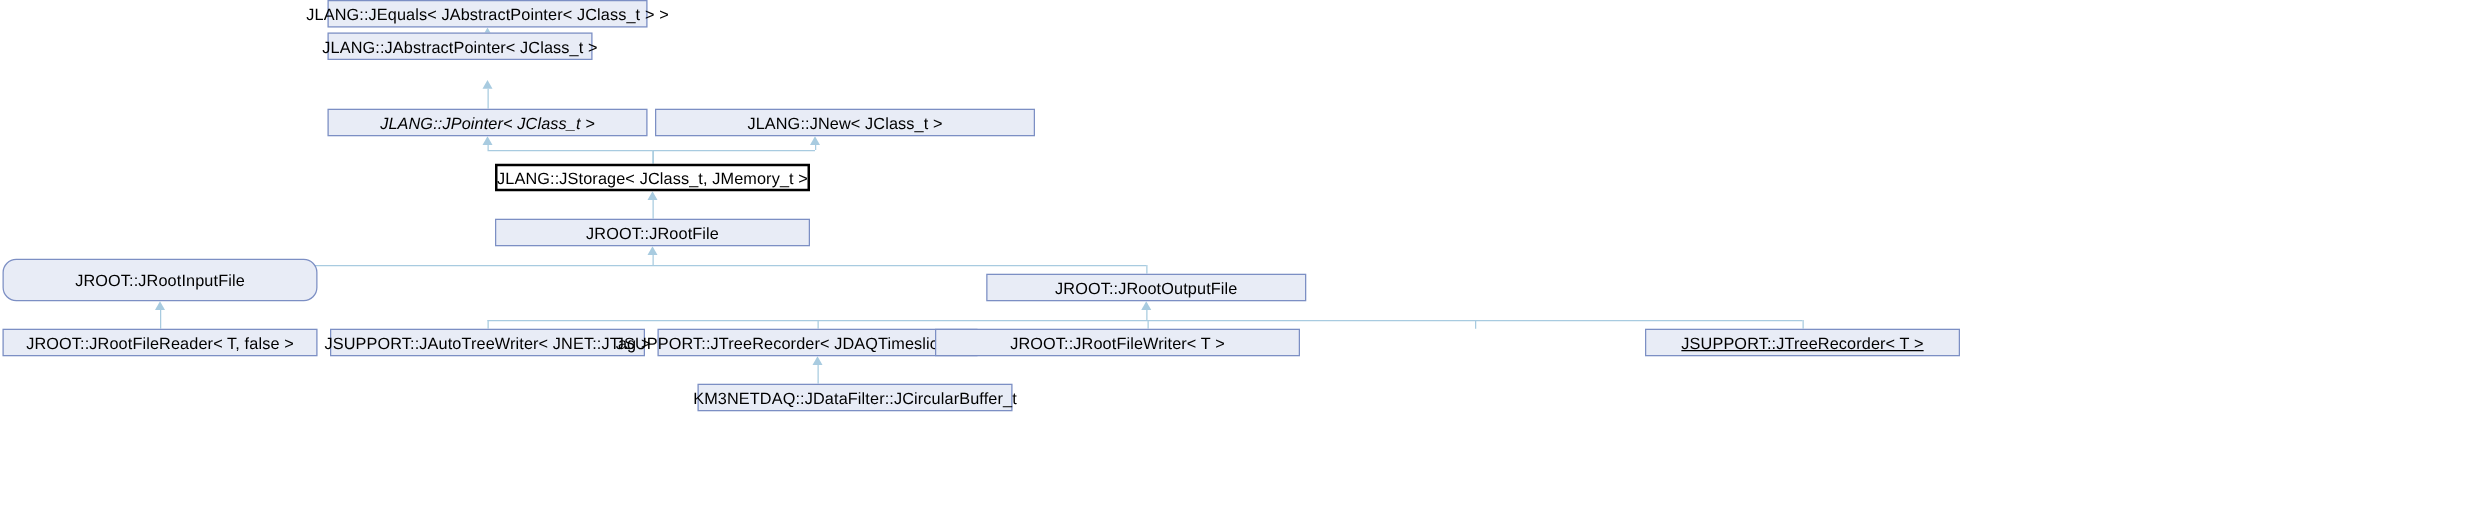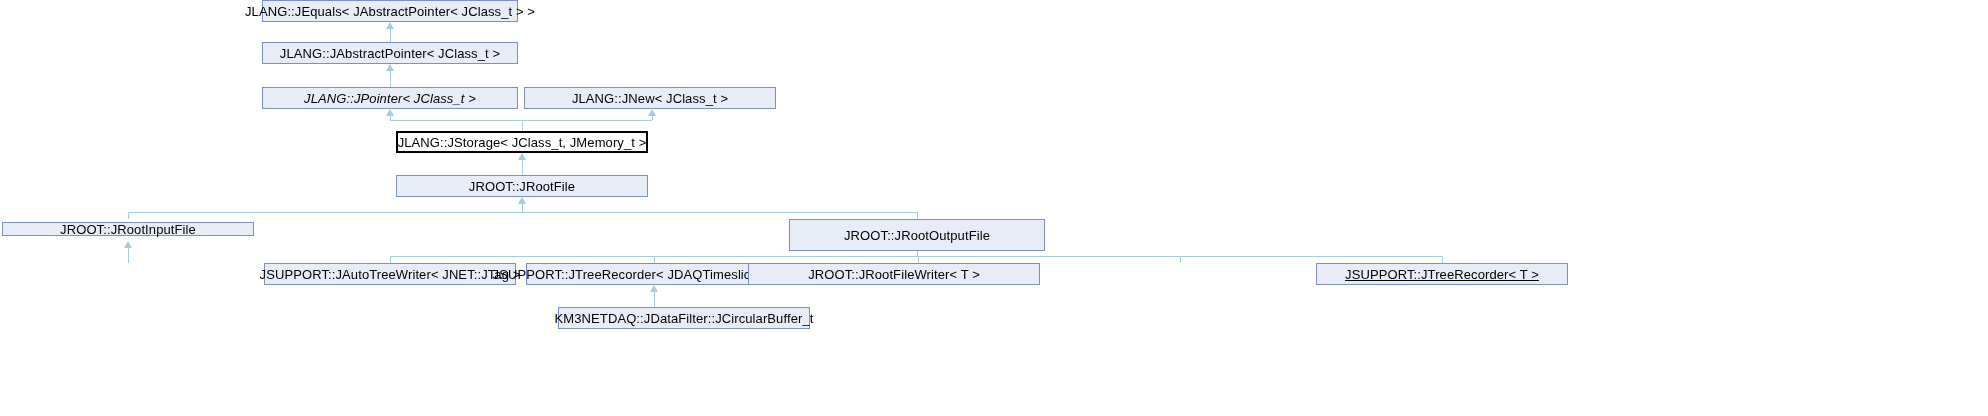--- a/index.html
+++ b/index.html
@@ -80,25 +80,26 @@
     <div class="arrow" style="left: 913px; top: 241px;"></div>
     <div class="edge h" style="top: 256px; left: 390px; width: 1052px;"></div>
     <div class="edge v" style="left: 390px; top: 256px; height: 7px;"></div>
     <div class="edge v" style="left: 654px; top: 256px; height: 7px;"></div>
     <div class="edge v" style="left: 918px; top: 256px; height: 7px;"></div>
     <div class="edge v" style="left: 1180px; top: 256px; height: 7px;"></div>
     <div class="edge v" style="left: 1442px; top: 256px; height: 7px;"></div>
     <div class="edge v" style="left: 654px; top: 292px; height: 15px;"></div>
     <div class="arrow" style="left: 650px; top: 285px;"></div>
     <div class="node" title="JLANG::JEquals&lt; JAbstractPointer&lt; JClass_t &gt; &gt;" style="left: 262px; top: 0px; width: 256px; height: 22px;">JLANG::JEquals&lt; JAbstractPointer&lt; JClass_t &gt; &gt;</div>
-    <div class="node" title="JLANG::JAbstractPointer&lt; JClass_t &gt;" style="left: 262px; top: 42px; width: 256px; height: 22px;">JLANG::JAbstractPointer&lt; JClass_t &gt;</div>
+    <div class="node" title="JLANG::JAbstractPointer&lt; JClass_t &gt;" style="left: 262px; top: 26px; width: 212px; height: 22px;">JLANG::JAbstractPointer&lt; JClass_t &gt;</div>
     <div class="node" title="JLANG::JPointer&lt; JClass_t &gt;" style="left: 262px; top: 87px; width: 256px; height: 22px; font-style: italic;">JLANG::JPointer&lt; JClass_t &gt;</div>
-    <div class="node" title="JLANG::JNew&lt; JClass_t &gt;" style="left: 524px; top: 87px; width: 252px; height: 22px;">JLANG::JNew&lt; JClass_t &gt;</div>
+    <div class="node" title="JLANG::JNew&lt; JClass_t &gt;" style="left: 524px; top: 87px; width: 304px; height: 22px;">JLANG::JNew&lt; JClass_t &gt;</div>
     <div class="node" title="JROOT::JRootFile" style="left: 396px; top: 175px; width: 252px; height: 22px;">JROOT::JRootFile</div>
     <div class="node current" title="JLANG::JStorage&lt; JClass_t, JMemory_t &gt;" style="left: 396px; top: 131px; width: 252px; height: 22px;">JLANG::JStorage&lt; JClass_t, JMemory_t &gt;</div>
-    <div class="node" title="JROOT::JRootInputFile" style="left: 2px; top: 222px; width: 252px; height: 14px;">JROOT::JRootInputFile</div>
-    <div class="node" title="JROOT::JRootOutputFile" style="left: 789px; top: 219px; width: 256px; height: 32px;">JROOT::JRootOutputFile</div>
+    <div class="node" title="JROOT::JRootInputFile" style="left: 2px; top: 207px; width: 252px; height: 34px; border-radius: 11px;">JROOT::JRootInputFile</div>
+    <div class="node" title="JROOT::JRootOutputFile" style="left: 789px; top: 219px; width: 256px; height: 22px;">JROOT::JRootOutputFile</div>
+    <div class="node" title="JROOT::JRootFileReader&lt; T, false &gt;" style="left: 2px; top: 263px; width: 252px; height: 22px;">JROOT::JRootFileReader&lt; T, false &gt;</div>
     <div class="node" title="JSUPPORT::JAutoTreeWriter&lt; JNET::JTag &gt;" style="left: 264px; top: 263px; width: 252px; height: 22px;">JSUPPORT::JAutoTreeWriter&lt; JNET::JTag &gt;</div>
     <div class="node" title="JSUPPORT::JTreeRecorder&lt; JDAQTimesliceTypes_t &gt;" style="left: 526px; top: 263px; width: 256px; height: 22px;">JSUPPORT::JTreeRecorder&lt; JDAQTimesliceTypes_t &gt;</div>
     <div class="node" title="JROOT::JRootFileWriter&lt; T &gt;" style="left: 748px; top: 263px; width: 292px; height: 22px;">JROOT::JRootFileWriter&lt; T &gt;</div>
     <div class="node" title="JSUPPORT::JTreeRecorder&lt; T &gt;" style="left: 1316px; top: 263px; width: 252px; height: 22px; text-decoration: underline;">JSUPPORT::JTreeRecorder&lt; T &gt;</div>
     <div class="node" title="KM3NETDAQ::JDataFilter::JCircularBuffer_t" style="left: 526px; top: 307px; width: 252px; height: 22px; margin-left: 32px;">KM3NETDAQ::JDataFilter::JCircularBuffer_t</div>
   </div>
 
 </body></html>

